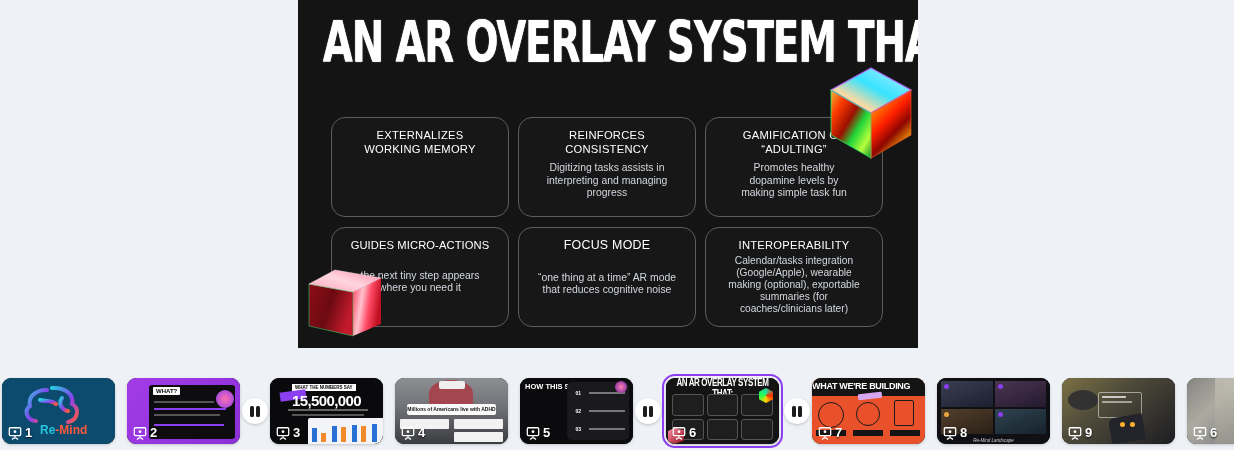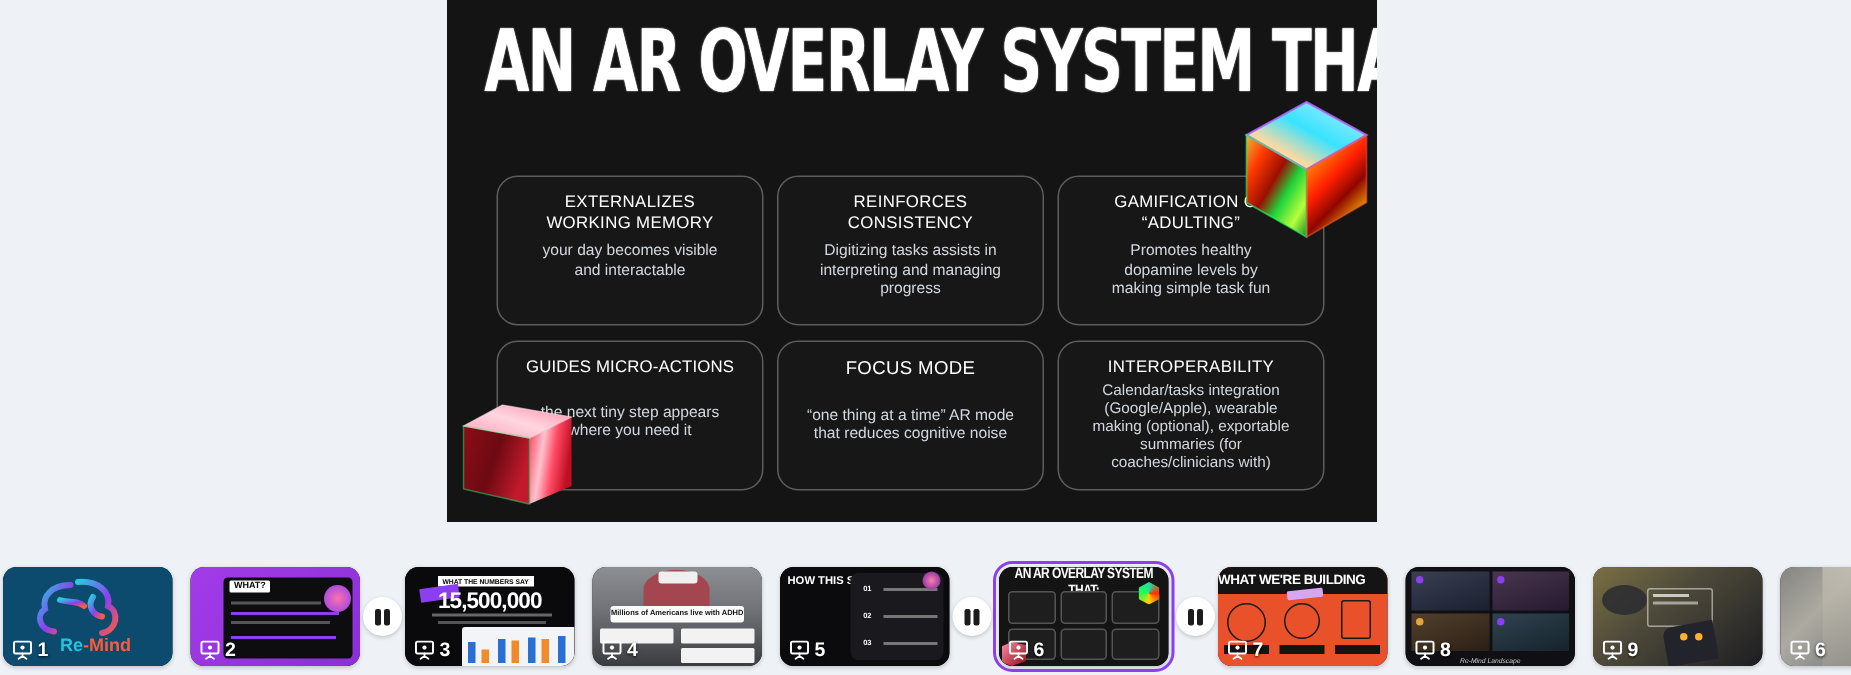--- a/index.html
+++ b/index.html
@@ -153,24 +153,20 @@
       </g>
     </svg>
 
     <div id="cards-grid">
 
       <div class="card">
         <div class="card-title">
           <div>EXTERNALIZES</div>
           <div>WORKING MEMORY</div>
         </div>
-        <div class="card-body">
-          <div>your day becomes visible</div>
-          <div>and interactable</div>
-        </div>
       </div>
 
       <div class="card">
         <div class="card-title">
           <div>REINFORCES</div>
           <div>CONSISTENCY</div>
         </div>
         <div class="card-body">
           <div>Digitizing tasks assists in</div>
           <div>interpreting and managing</div>
@@ -212,21 +208,21 @@
 
       <div class="card tight">
         <div class="card-title" style="margin-bottom:2px">
           <div>INTEROPERABILITY</div>
         </div>
         <div class="card-body">
           <div>Calendar/tasks integration</div>
           <div>(Google/Apple), wearable</div>
           <div>making (optional), exportable</div>
           <div>summaries (for</div>
-          <div>coaches/clinicians with)</div>
+          <div>coaches/clinicians later)</div>
         </div>
       </div>
     </div>
 
     <svg id="cube-red" class="cube" viewBox="0 0 82 75">
       <defs>
         <linearGradient id="rdTop" x1="0" y1="1" x2="1" y2="0">
           <stop offset="0%" stop-color="#ff9fb4"></stop>
             <stop offset="50%" stop-color="#ffd6e0"></stop>
           <stop offset="100%" stop-color="#ff8da6"></stop>

